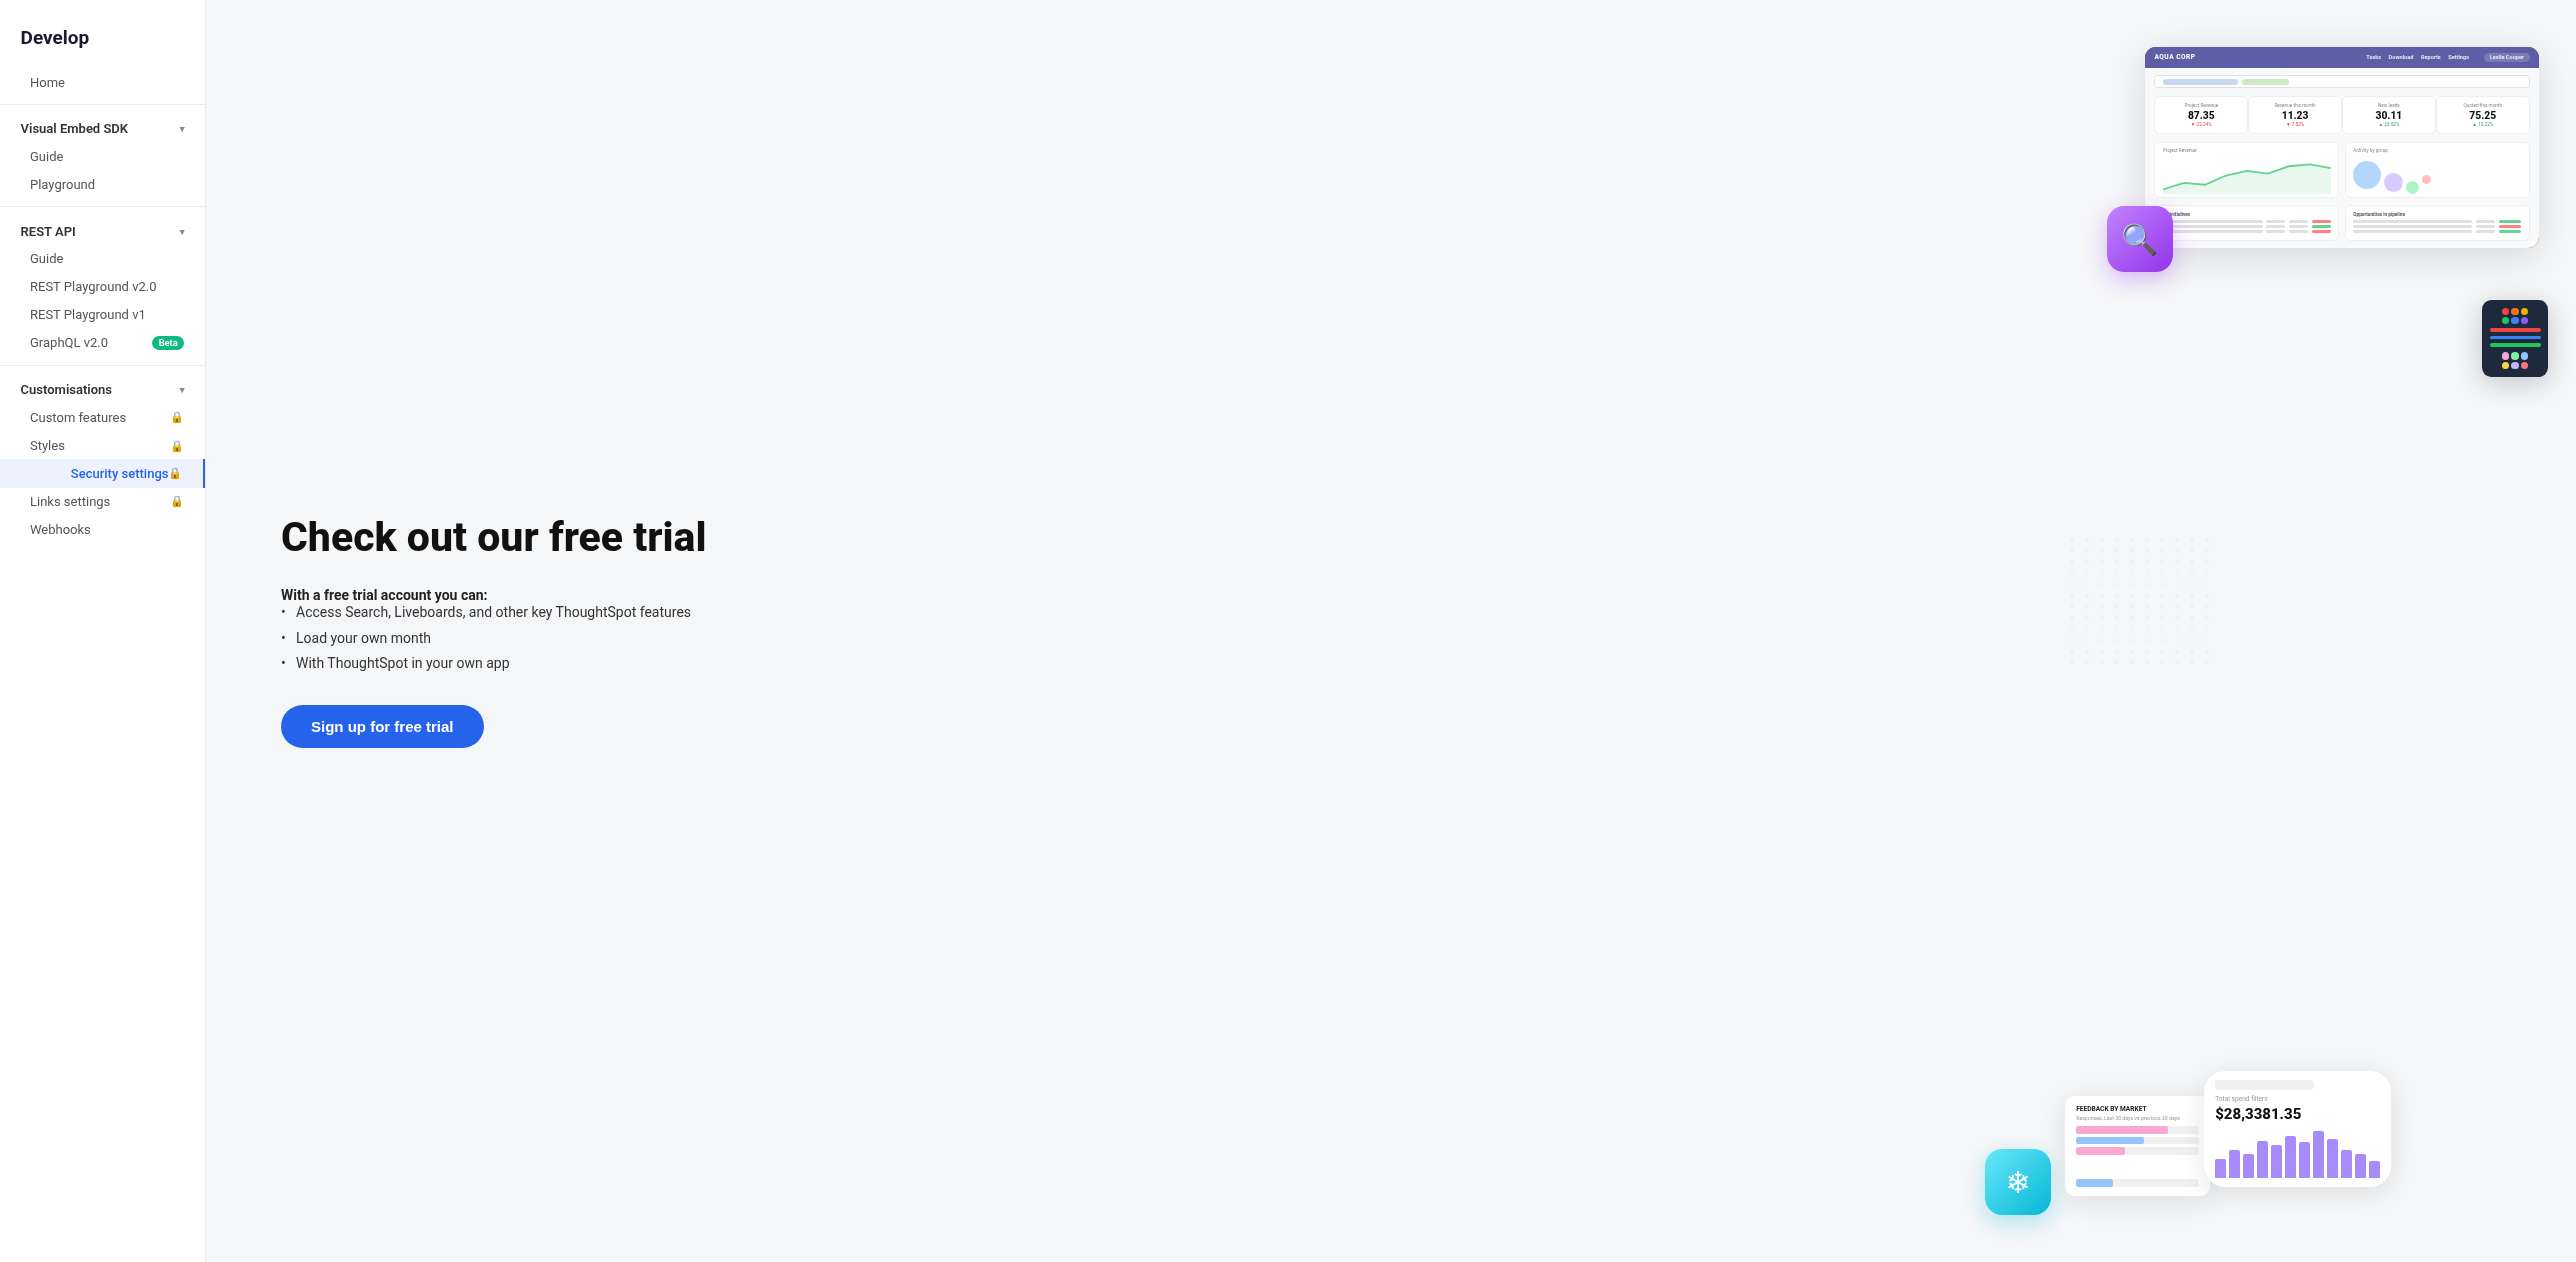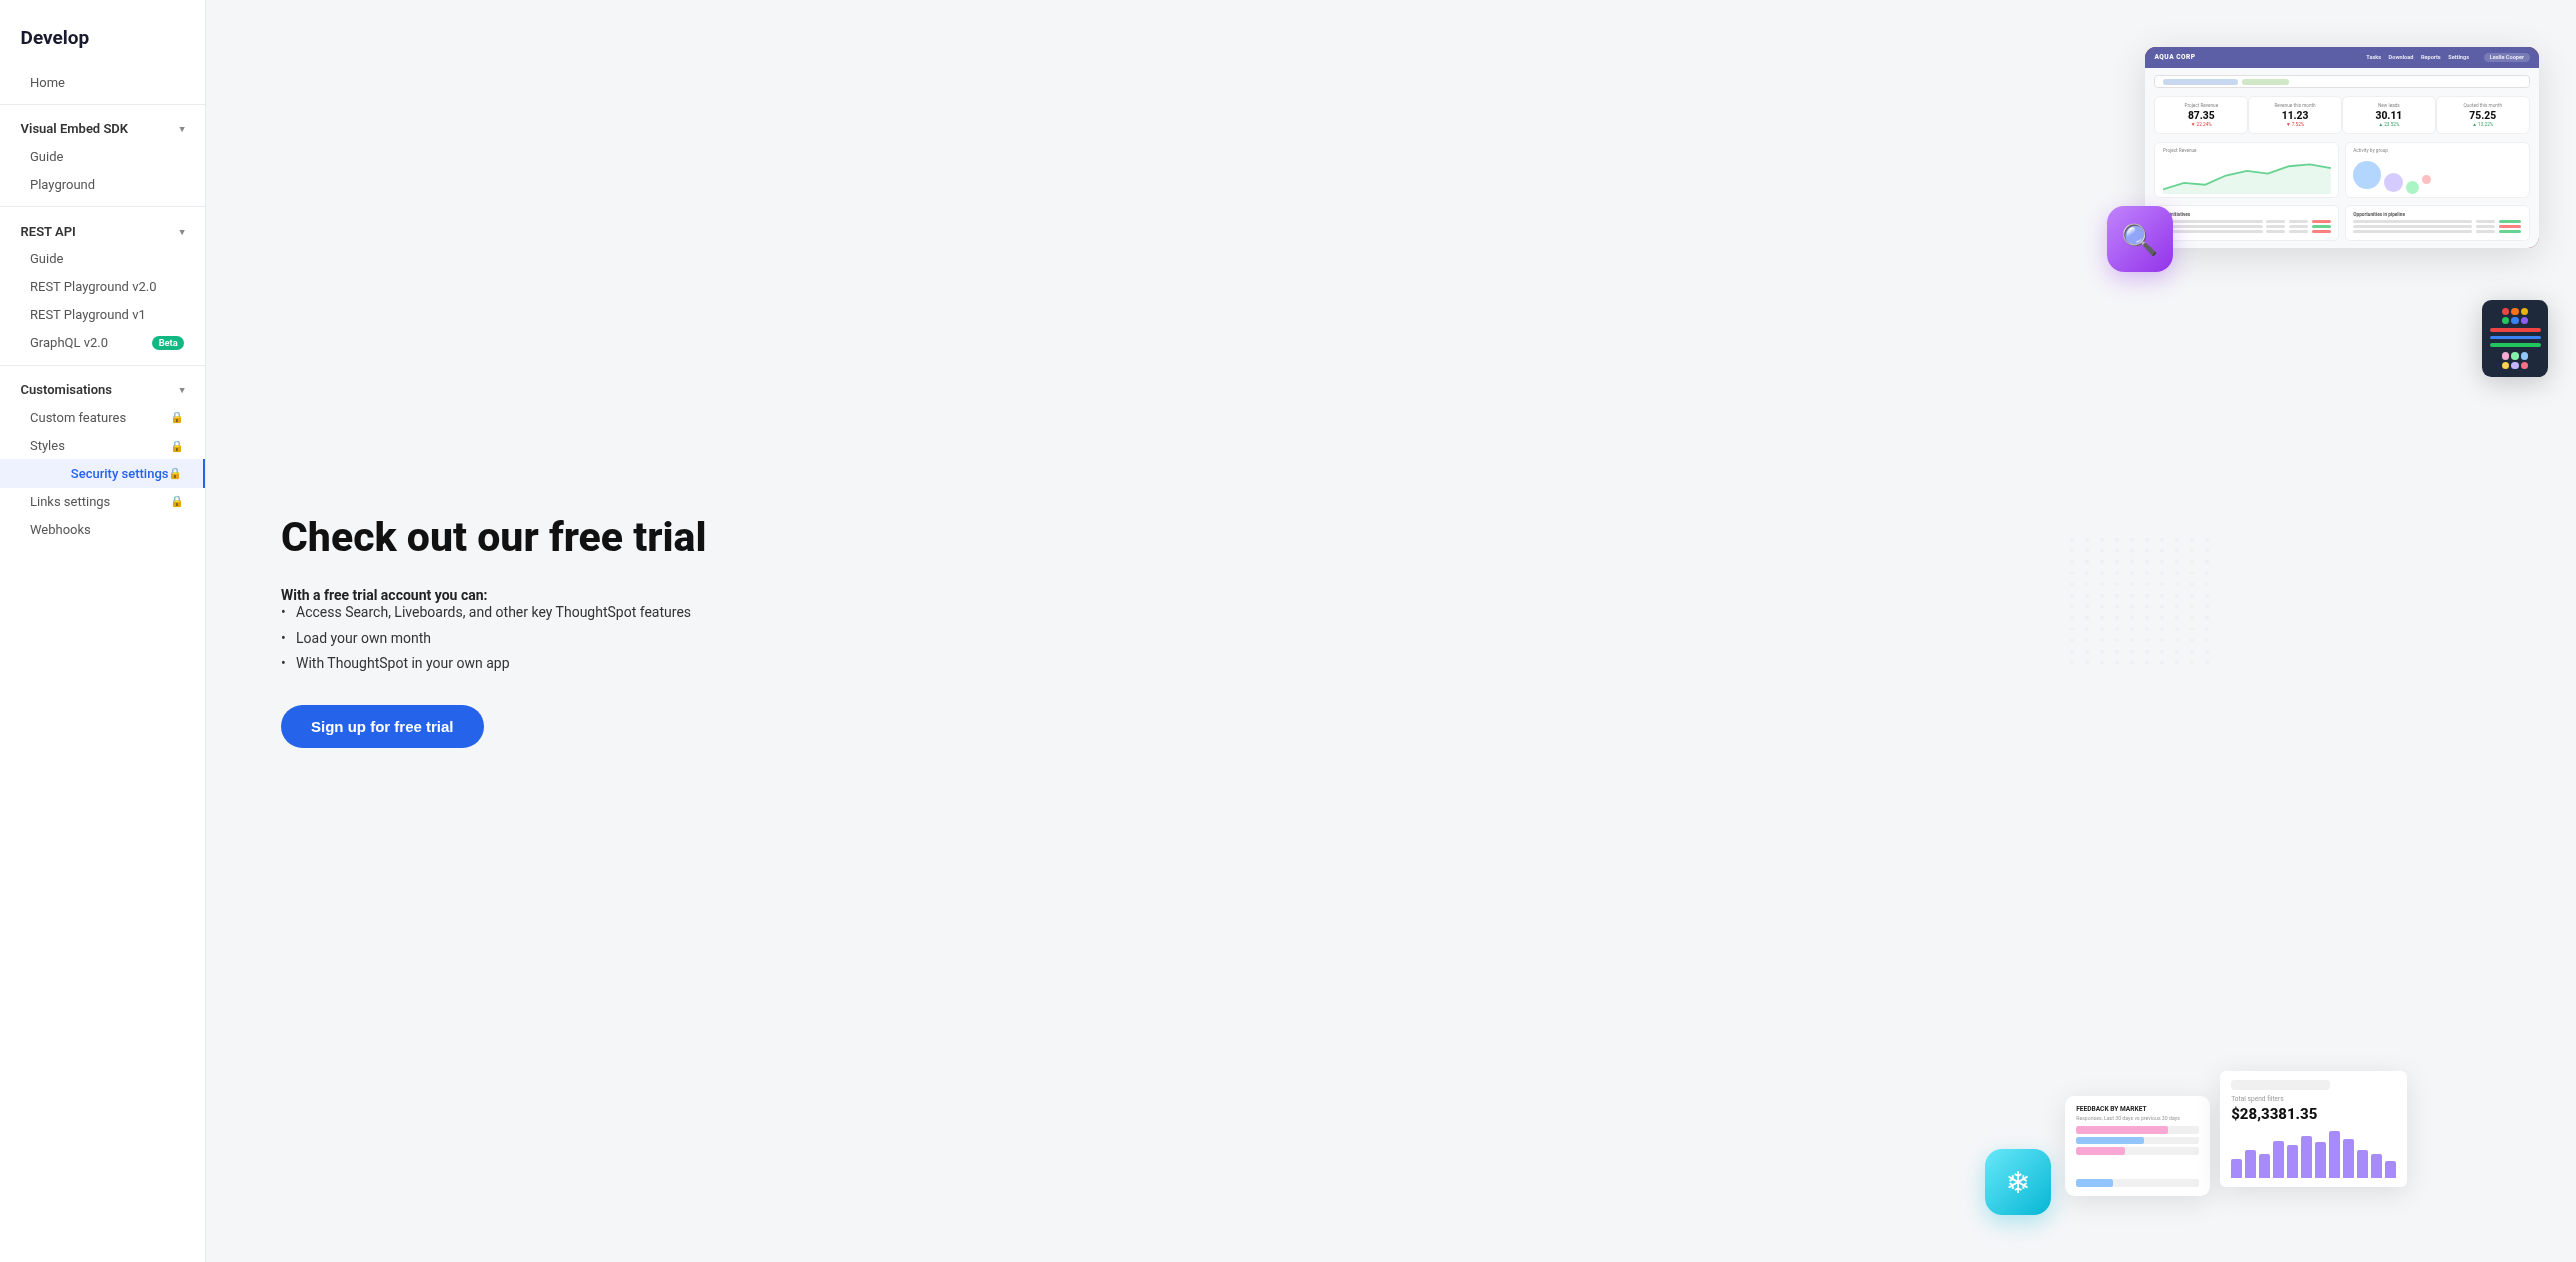--- a/index.html
+++ b/index.html
@@ -367,24 +367,24 @@
 
     .icon-search-symbol {
       font-size: 30px;
       color: #fff;
     }
 
     
     .chart-bar-card {
       position: absolute;
       bottom: 75px;
-      right: 169px;
+      right: 185px;
       width: 187px;
       background: #fff;
-      border-radius: 6px;
+      border-radius: 21px;
       box-shadow: 0 5.6px 28px rgba(0,0,0,0.10);
       padding: 9.4px 11.2px;
       overflow: hidden;
     }
 
     .chart-bar-search {
       background: #f0f0f0;
       border-radius: 3.7px;
       height: 9.4px;
       width: 60%;

